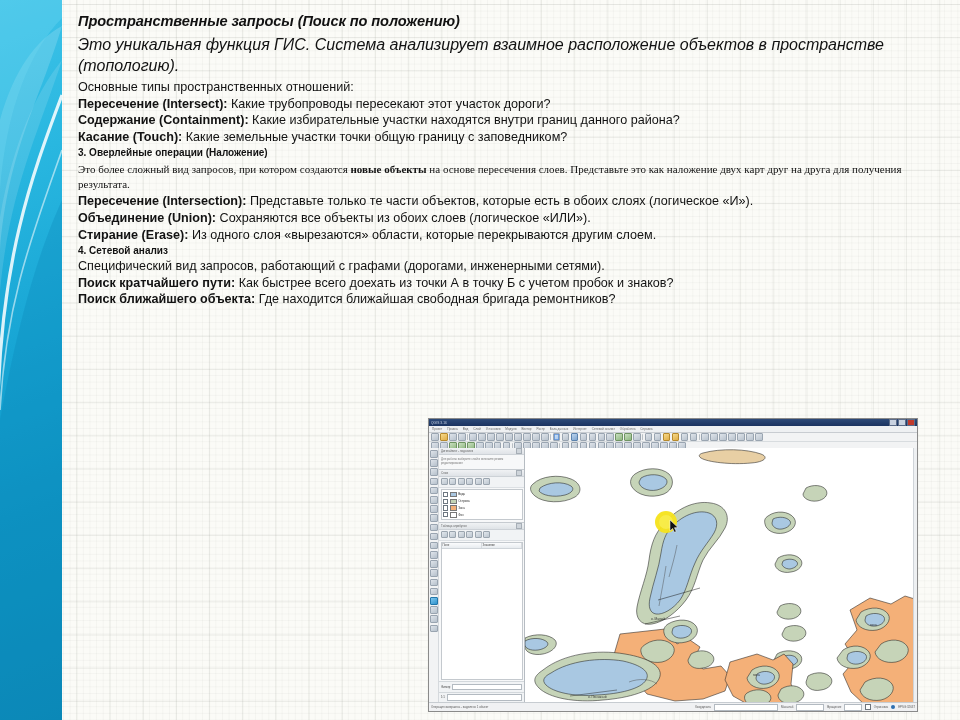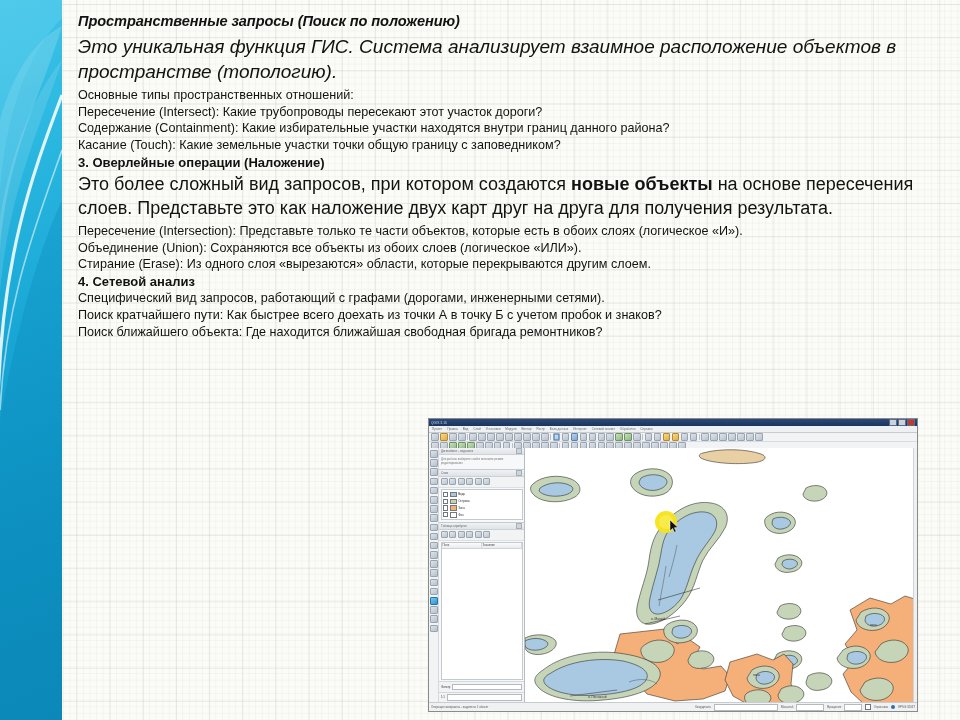--- a/index.html
+++ b/index.html
@@ -38,26 +38,26 @@
   #content{
     position:absolute;left:78px;top:8px;width:862px;
     color:#121212;
   }
   .ln{
     display:block;
     white-space:nowrap;
     line-height:1.0;
   }
   .l-title{font-size:14.6px;font-weight:bold;font-style:italic;letter-spacing:-0.1px;margin:6px 0 5px 0;}
-  .l-ital{font-size:19px;font-style:italic;margin:0 0 4px 0;line-height:1.35;white-space:normal;}
+  .l-ital{font-size:16px;font-style:italic;margin:0 0 4px 0;line-height:1.35;white-space:normal;}
   .l-norm{font-size:12.6px;margin:0 0 4.2px 0;}
   .l-bold-lead{font-size:12.6px;margin:0 0 4.2px 0;}
-  .l-bold-lead b{font-weight:normal;}
-  .l-head{font-size:13px;font-weight:bold;margin:0 0 4.2px 0;}
-  .l-wrap{font-size:18px;margin:0 0 4.2px 0;white-space:normal;line-height:1.32;width:840px;}
+  .l-bold-lead b{font-weight:bold;}
+  .l-head{font-size:10px;font-weight:bold;margin:0 0 4.2px 0;}
+  .l-wrap{font-size:11px;margin:0 0 4.2px 0;white-space:normal;line-height:1.32;width:840px;font-family:Liberation Serif, serif;}
 
   
   #gis{
     position:absolute;left:428px;top:418px;width:490px;height:294px;
     background:#ffffff;
     border:1px solid #8a8a8a;
     box-sizing:border-box;
     overflow:hidden;
     font-size:2.6px;
     font-family:"Liberation Sans",sans-serif;

